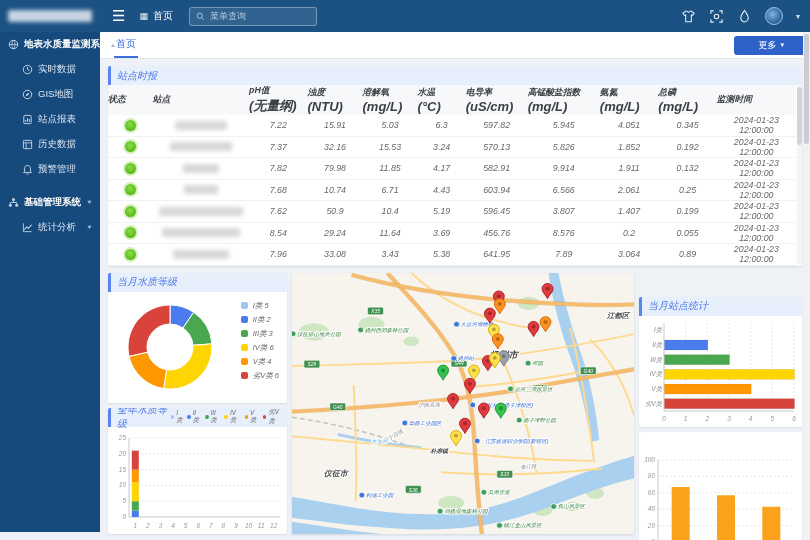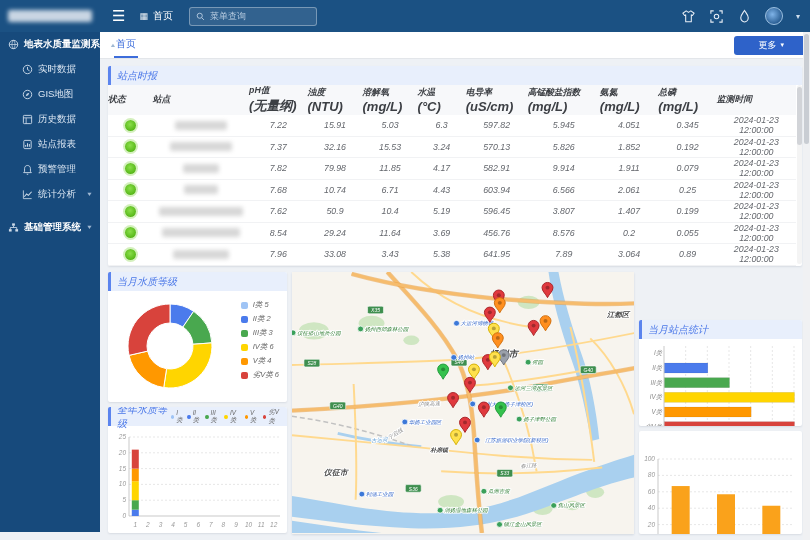--- a/index.html
+++ b/index.html
@@ -46,21 +46,21 @@
   .thead,.trow{display:grid;grid-template-columns:6.5% 14% 8.5% 8% 8% 7% 9% 10.5% 8.5% 8.5% 11.5%;align-items:center;}
   .thead{height:30px;background:#f7f8fa;font-size:8.8px;color:#3c3f44;font-weight:bold;text-align:left;}
   .thead .sub{font-weight:bold;font-size:13px;}
   .trow{height:21.5px;border-bottom:1px solid #f1f2f4;font-size:8.8px;color:#64676d;text-align:center;cursor:default;}
   .dot{width:11px;height:11px;border-radius:50%;margin:0 auto;background:radial-gradient(circle at 45% 40%,#8adf4a,#54b515 75%);
     box-shadow:0 0 0 2px #d4f0bd;}
   .blurname{height:9px;border-radius:2px;background:#d7d7d7;filter:blur(2px);margin:0 auto;}
   .vscroll{position:absolute;right:0;top:19px;bottom:2px;width:5px;background:#f4f4f4;border-radius:3px;}
   .vscroll .thumb{position:absolute;top:2px;left:0;width:5px;height:58px;background:#d2d4d8;border-radius:3px;}
   
-  .bottom{flex:1;display:flex;gap:5px;min-height:0;}
+  .bottom{flex:1;display:flex;gap:5px;min-height:0;align-items:center;}
   .colL,.colR{display:flex;flex-direction:column;gap:5px;flex:none;}
   .colL{width:179px;} .colR{width:163px;}
   .p-donut{height:130px;} .p-year{height:126px;}
   .p-hbar{height:130px;margin-top:48px;} .p-exceed{height:126px;}
   .mapwrap{flex:1;position:relative;background:#f7f4ee;box-shadow:0 1px 2px rgba(20,40,80,.12);overflow:hidden;cursor:grab;}
   .mapwrap svg{display:block;}
   .leg-inline{margin-left:auto;display:flex;gap:4px;align-items:center;margin-right:4px;}
   .leg-inline .li{display:flex;align-items:center;gap:2px;font-size:6.3px;color:#666;cursor:pointer;}
   .leg-inline .dotc{width:4px;height:4px;border-radius:50%;}
   #donut-legend{position:absolute;right:8px;top:26px;}
@@ -127,56 +127,56 @@
         </div>
         <div class="side-item child">
           <span class="s-ic"><svg width="11" height="11" viewBox="0 0 12 12">
               <circle cx="6" cy="6" r="4.6" fill="none" stroke="currentColor" stroke-width="1"></circle>
               <path d="M4,8 L5.2,5.2 L8,4 L6.8,6.8 Z" fill="currentColor"></path>
             </svg></span>
           <span>GIS地图</span>
         </div>
         <div class="side-item child">
           <span class="s-ic"><svg width="11" height="11" viewBox="0 0 12 12">
+              <rect x="2" y="1.5" width="8" height="9" rx="1" fill="none" stroke="currentColor" stroke-width="1"></rect>
+              <path d="M4,8.5 V6.5 M6,8.5 V4.5 M8,8.5 V5.5" stroke="currentColor" stroke-width="1.1"></path>
+            </svg></span>
+          <span>站点报表</span>
+        </div>
+        <div class="side-item child">
+          <span class="s-ic"><svg width="11" height="11" viewBox="0 0 12 12">
               <rect x="1.5" y="1.5" width="9" height="9" rx="1" fill="none" stroke="currentColor" stroke-width="1"></rect>
               <path d="M1.5,4.2 h9 M4.5,4.2 V10.5" stroke="currentColor" stroke-width=".9"></path>
             </svg></span>
           <span>历史数据</span>
-        </div>
-        <div class="side-item child">
-          <span class="s-ic"><svg width="11" height="11" viewBox="0 0 12 12">
-              <rect x="2" y="1.5" width="8" height="9" rx="1" fill="none" stroke="currentColor" stroke-width="1"></rect>
-              <path d="M4,8.5 V6.5 M6,8.5 V4.5 M8,8.5 V5.5" stroke="currentColor" stroke-width="1.1"></path>
-            </svg></span>
-          <span>站点报表</span>
         </div>
         <div class="side-item child">
           <span class="s-ic"><svg width="11" height="11" viewBox="0 0 12 12">
               <path d="M6,1.6 c-2,0 -3.2,1.5 -3.2,3.4 V8 L1.8,9.4 h8.4 L9.2,8 V5 C9.2,3.1 8,1.6 6,1.6 Z" fill="none" stroke="currentColor" stroke-width="1"></path>
               <path d="M5,10.6 a1,1 0 0 0 2,0" fill="currentColor"></path>
             </svg></span>
           <span>预警管理</span>
-        </div>
-        <div class="side-item child">
-          <span class="s-ic"><svg width="11" height="11" viewBox="0 0 12 12">
-              <path d="M1.5,10.5 L1.5,1.5" stroke="currentColor" stroke-width=".9"></path>
-              <path d="M1.5,10.5 h9" stroke="currentColor" stroke-width=".9"></path>
-              <path d="M2.5,8.5 L5,5.5 L7,7 L10.5,3" fill="none" stroke="currentColor" stroke-width="1.1"></path>
-            </svg></span>
-          <span>统计分析</span>
-          <span class="s-caret">▼</span>
         </div>
         <div class="side-item root">
           <span class="s-ic"><svg width="11" height="11" viewBox="0 0 12 12">
               <rect x="4.5" y="1.5" width="3" height="2.6" fill="currentColor"></rect>
               <rect x="1" y="7.8" width="3" height="2.6" fill="currentColor"></rect>
               <rect x="8" y="7.8" width="3" height="2.6" fill="currentColor"></rect>
               <path d="M6,4.2 V6 M2.5,7.8 V6 h7 V7.8" fill="none" stroke="currentColor" stroke-width=".9"></path>
             </svg></span>
           <span>基础管理系统</span>
+          <span class="s-caret">▼</span>
+        </div>
+        <div class="side-item child">
+          <span class="s-ic"><svg width="11" height="11" viewBox="0 0 12 12">
+              <path d="M1.5,10.5 L1.5,1.5" stroke="currentColor" stroke-width=".9"></path>
+              <path d="M1.5,10.5 h9" stroke="currentColor" stroke-width=".9"></path>
+              <path d="M2.5,8.5 L5,5.5 L7,7 L10.5,3" fill="none" stroke="currentColor" stroke-width="1.1"></path>
+            </svg></span>
+          <span>统计分析</span>
           <span class="s-caret">▼</span>
         </div>
       </nav>
   </aside>
 
   <div class="main">
     <div class="tabbar">
       <div class="tab">
         <span>首页</span>
       </div>
@@ -278,21 +278,21 @@
                 <div>
                   <div class="blurname" style="width: 36px;"></div>
                 </div>
                 <div>7.82</div>
                 <div>79.98</div>
                 <div>11.85</div>
                 <div>4.17</div>
                 <div>582.91</div>
                 <div>9.914</div>
                 <div>1.911</div>
-                <div>0.079</div>
+                <div>0.132</div>
                 <div>2024-01-23 12:00:00</div>
               </div>
               <div class="trow">
                 <div>
                   <div class="dot"></div>
                 </div>
                 <div>
                   <div class="blurname" style="width: 34px;"></div>
                 </div>
                 <div>7.68</div>

